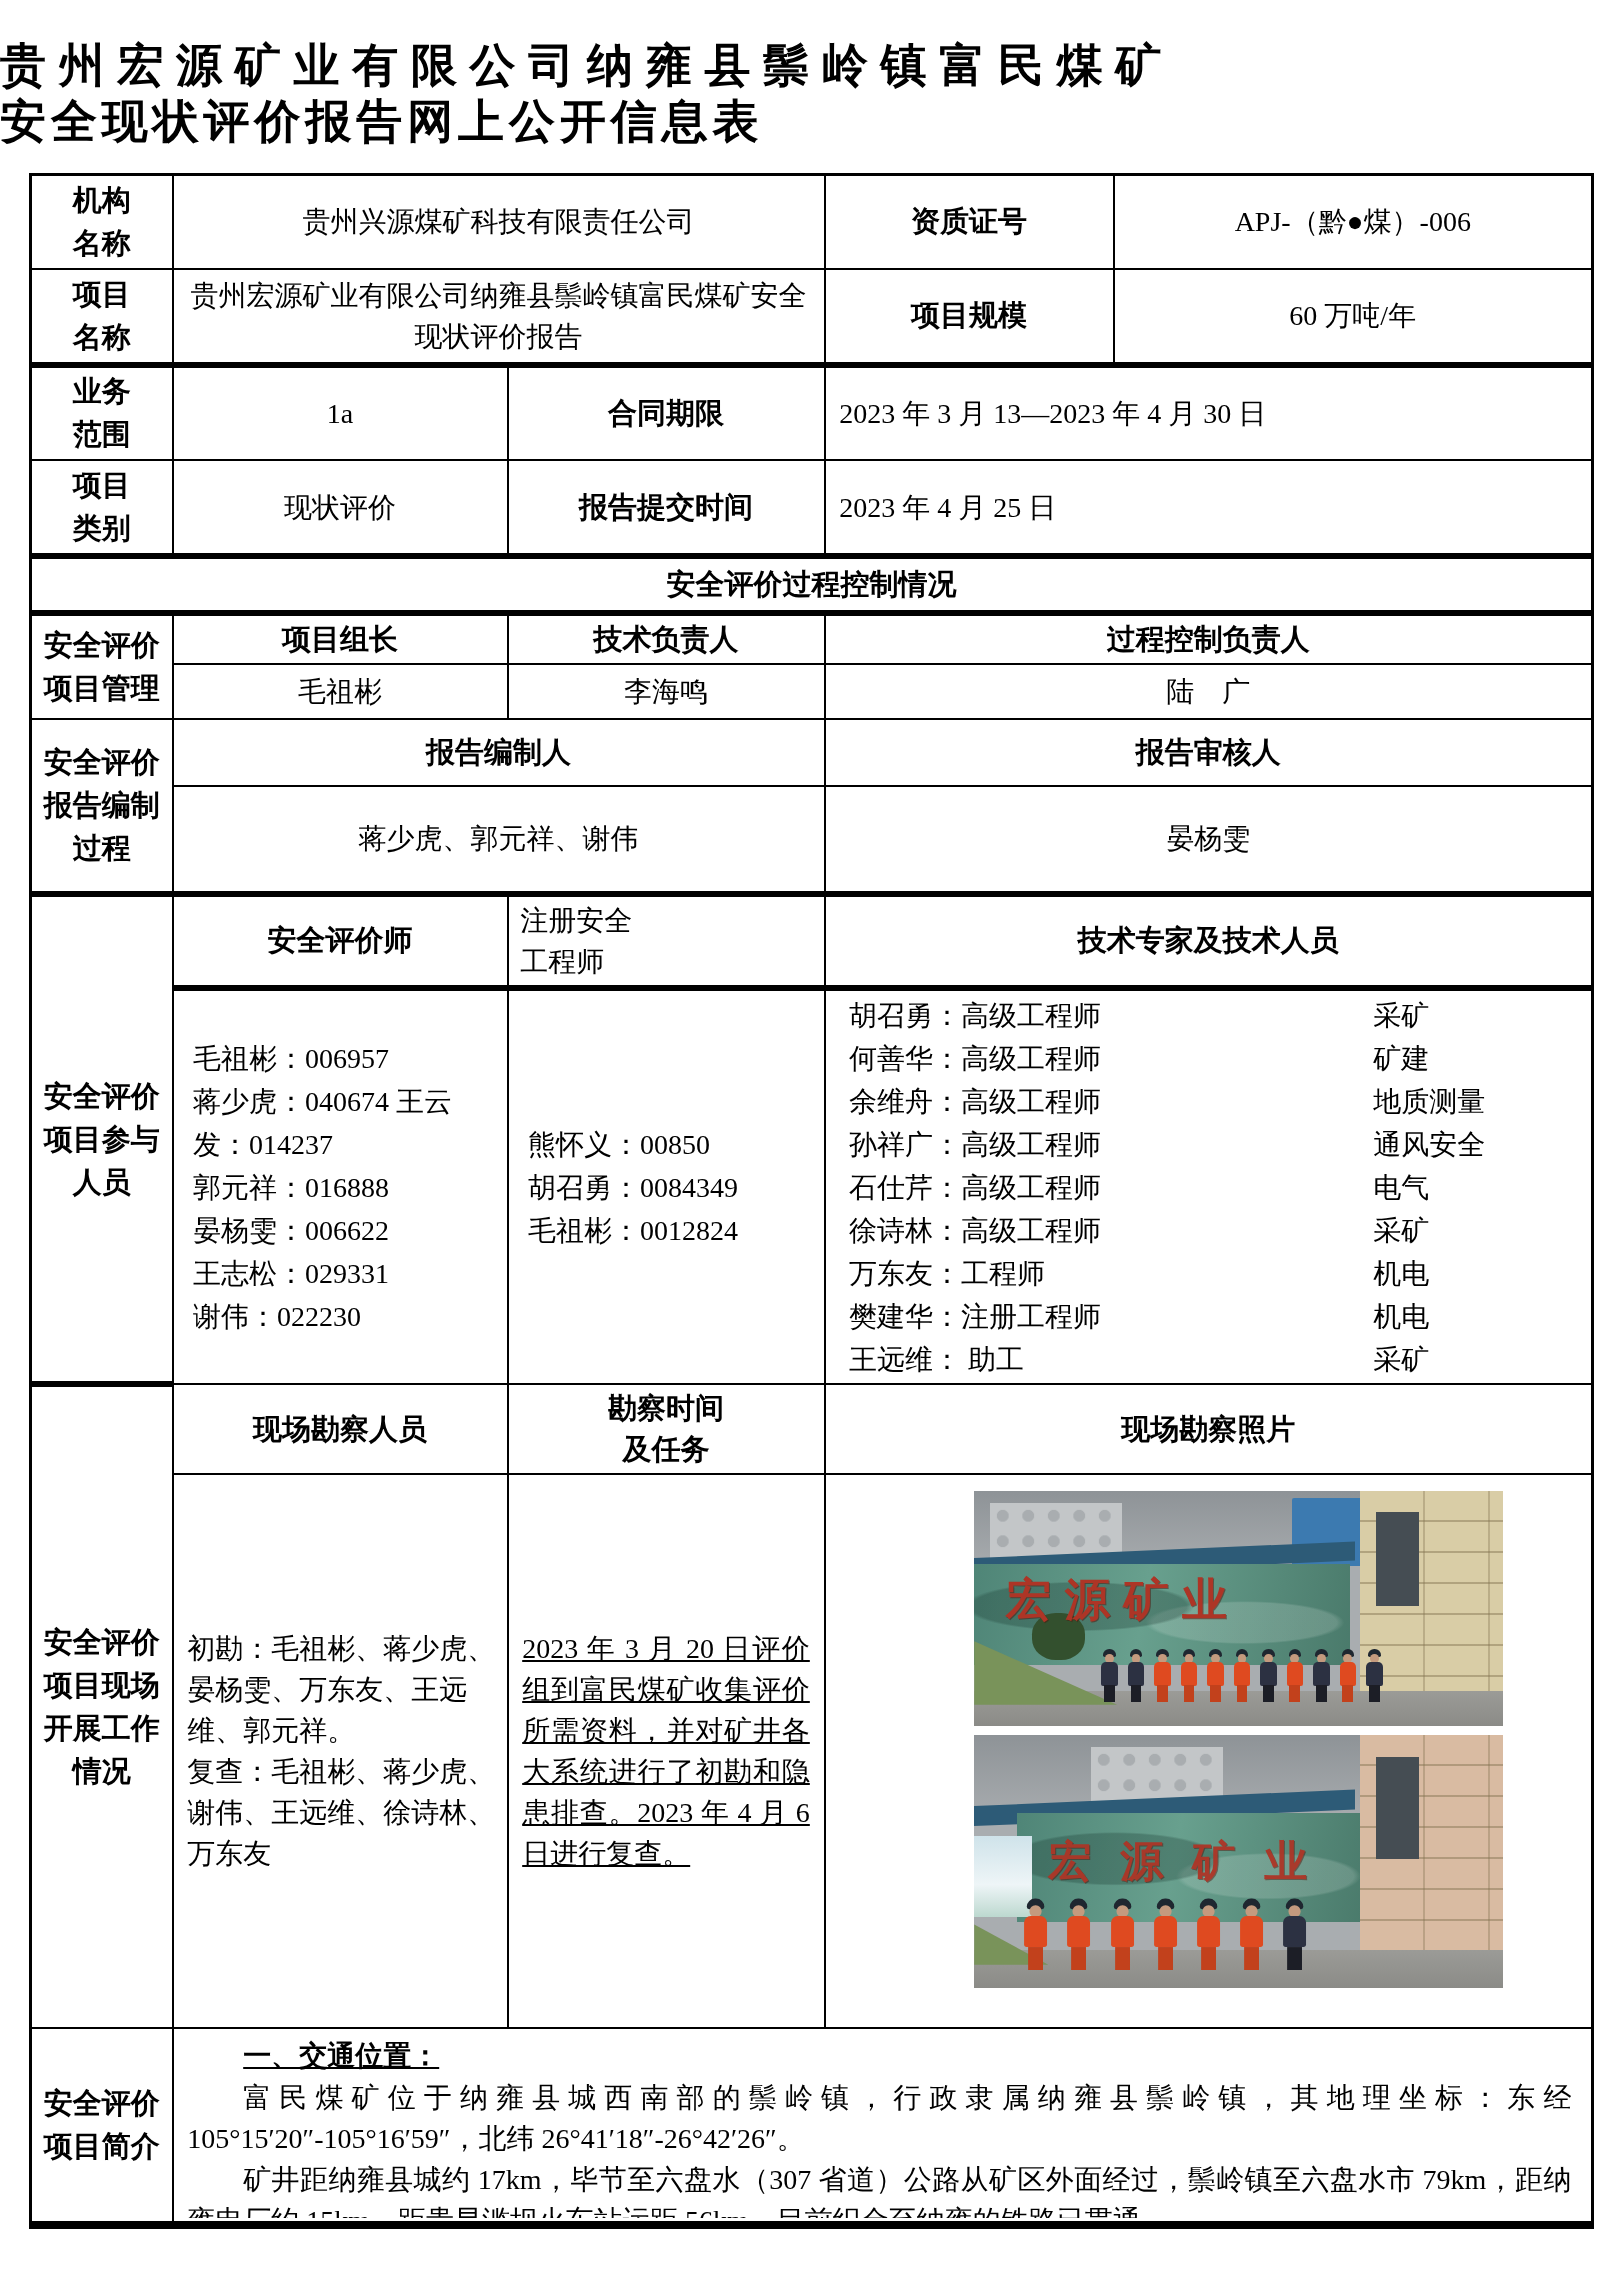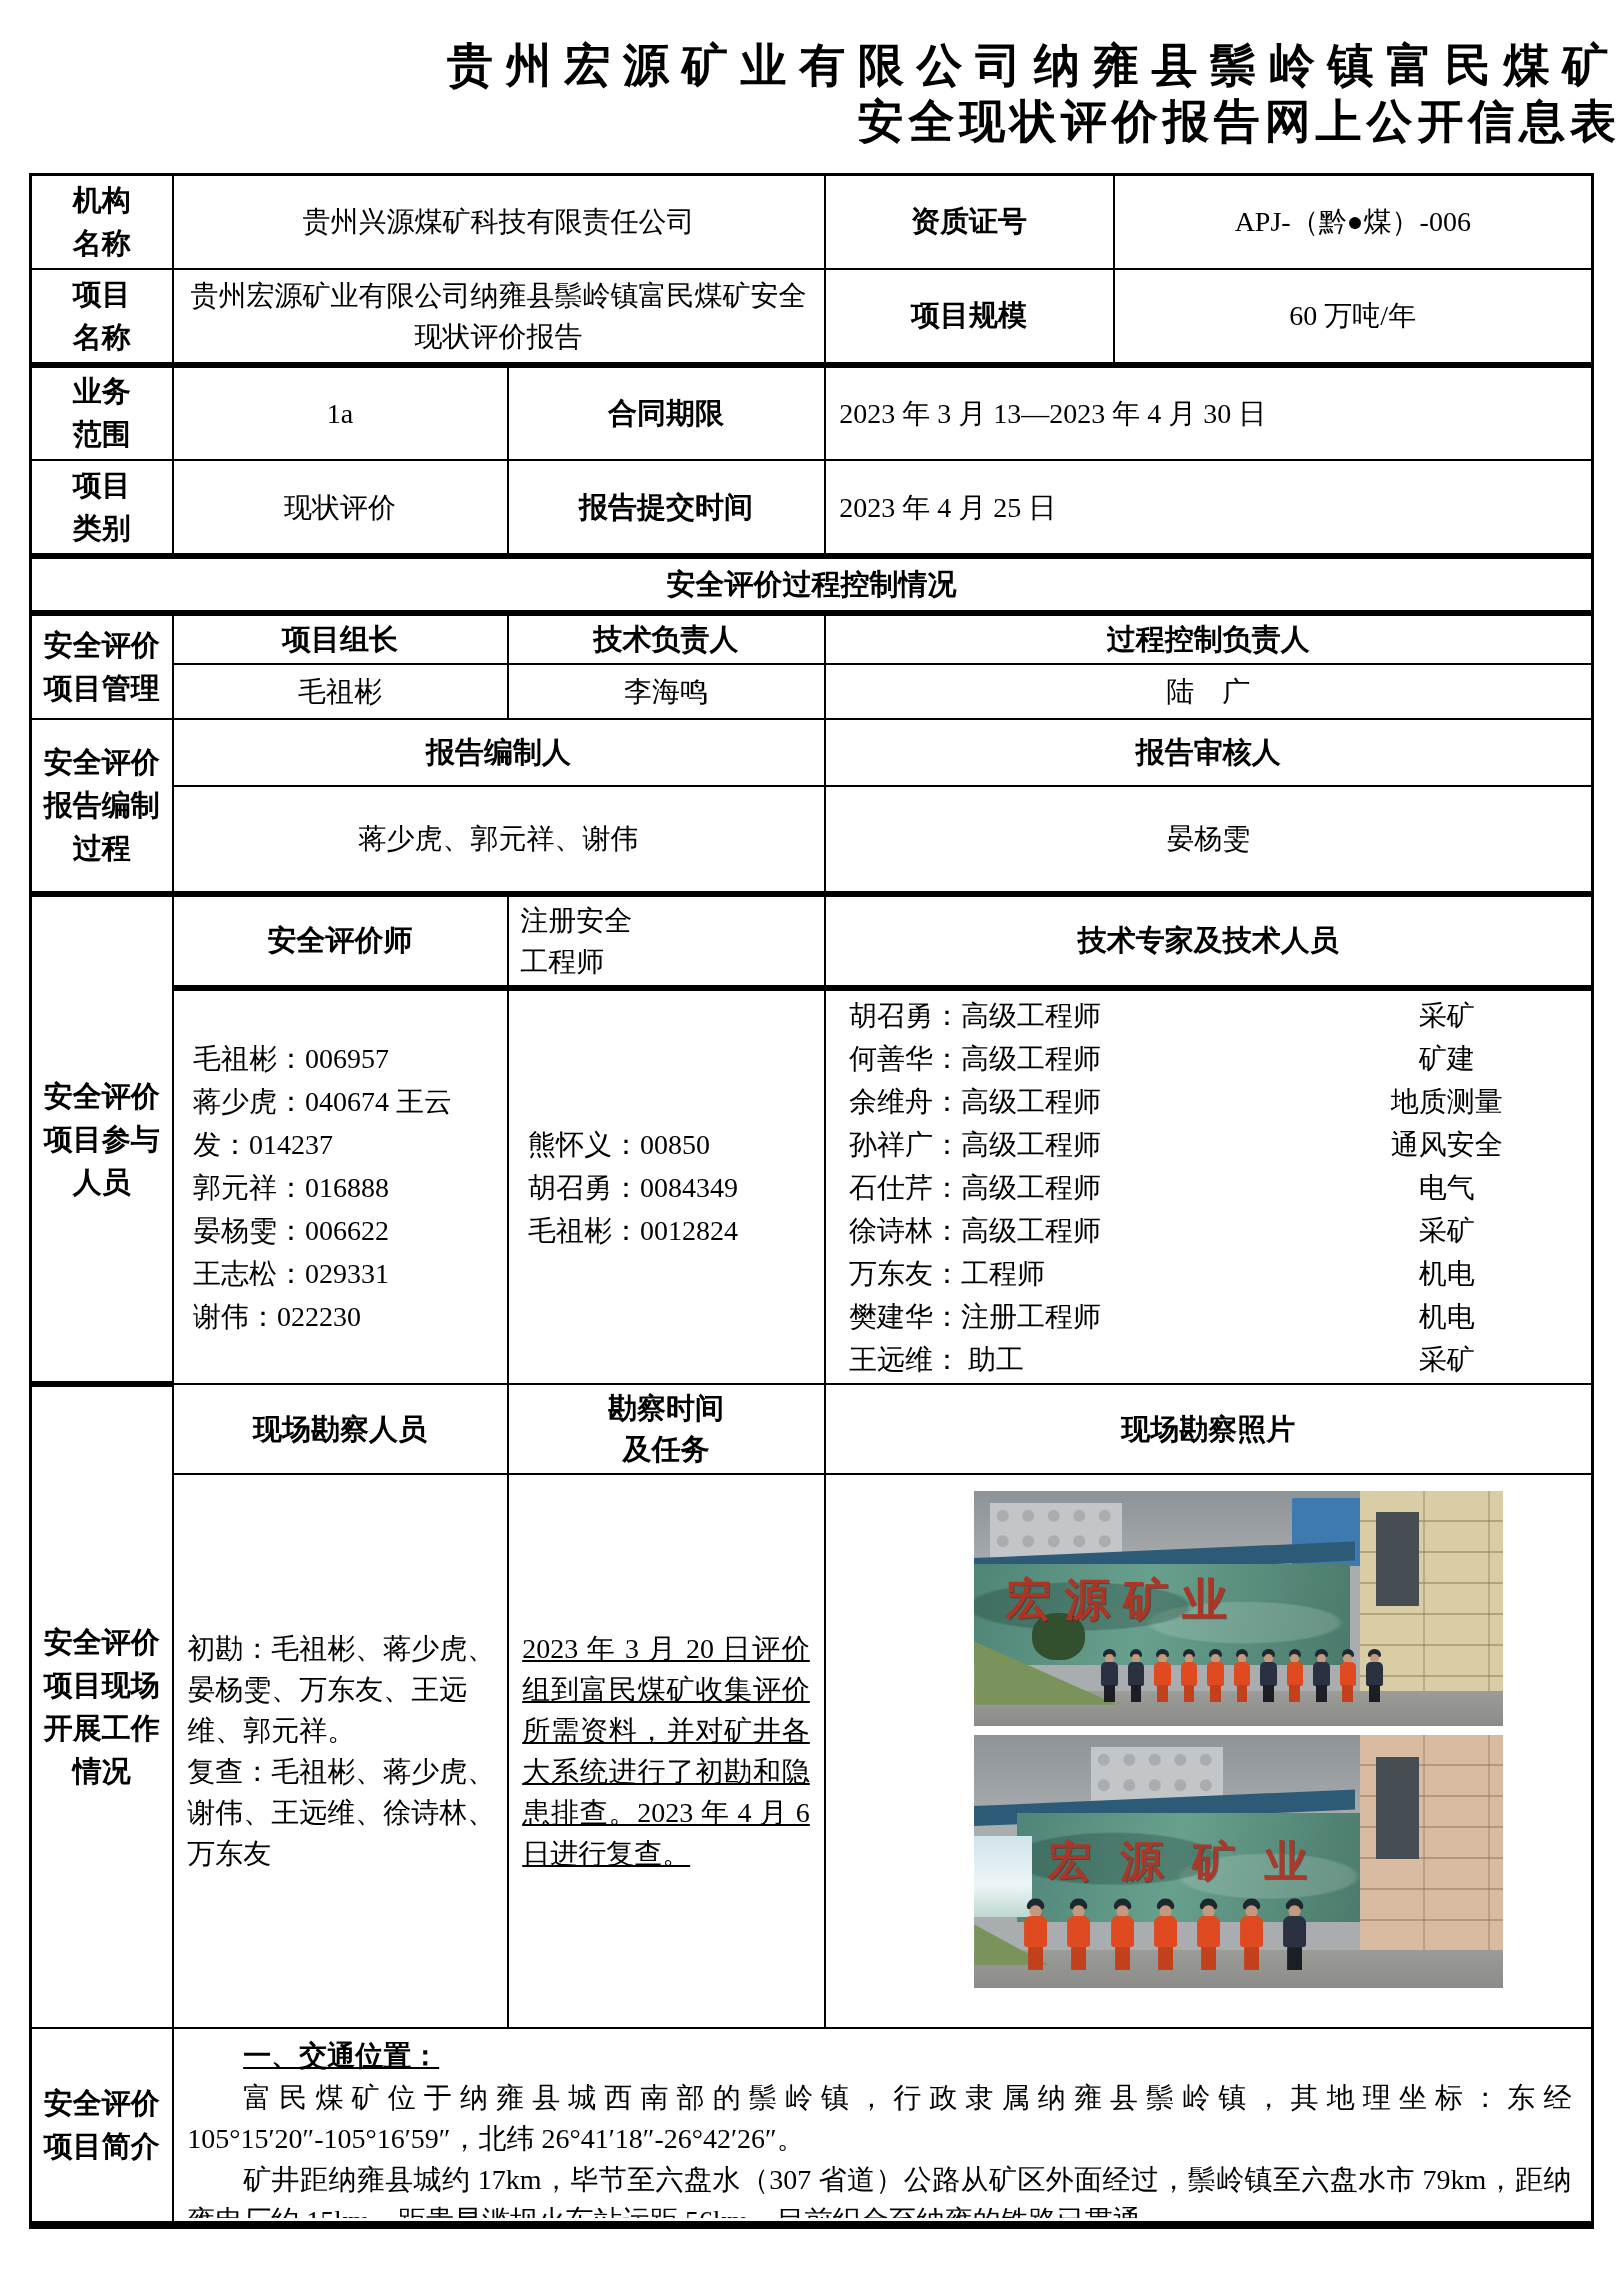--- a/index.html
+++ b/index.html
@@ -1,21 +1,21 @@
 <!DOCTYPE html>
 <html><head>
 <meta charset="utf-8">
 <style>
   html,body{margin:0;padding:0;}
   body{
     width:1621px;height:2293px;position:relative;background:#ffffff;
     font-family:"Liberation Serif","DejaVu Serif",serif;color:#000;
   }
   .doc-title{
-    position:absolute;top:37px;left:0;width:100%;text-align:right;
+    position:absolute;top:37px;left:0;width:100%;text-align:left;
     font-weight:bold;
   }
   .doc-title .t1{font-size:46px;line-height:57px;letter-spacing:12.7px;}
   .doc-title .t2{font-size:46px;line-height:55px;letter-spacing:4.9px;}
 
   table.main-table{
     position:absolute;top:173px;left:29px;width:1562px;
     border-collapse:collapse;table-layout:fixed;
     border:3.9px solid #000;border-bottom-width:8.8px;
   }
@@ -29,21 +29,21 @@
   .pre{white-space:pre-line;margin-left:8px;}
   td.left{text-align:left;padding-left:13.7px;}
   td.hdr{font-weight:bold;font-size:29px;}
   td.top{vertical-align:top;}
   td.justify{text-align:justify;padding:5.9px 13.7px;text-decoration:underline;}
 
   .cell-list{text-align:left;padding-left:11.8px;line-height:43px;}
   .cell-list .line{white-space:normal;}
   .experts-list{padding-left:0;}
   .expert-row{display:flex;justify-content:space-between;padding:0 63px 0 15.7px;}
-  .expert-row .er-right{width:147px;text-align:center;flex:0 0 auto;}
+  .expert-row .er-right{width:147px;flex:0 0 auto;}
 
   .intro-box{height:184px;overflow:hidden;text-align:left;padding:2px 11.8px 0 5.9px;}
   .intro-heading{font-weight:bold;text-indent:2em;text-decoration:underline;line-height:43px;}
   .intro-para{text-indent:2em;text-align:justify;line-height:41px;margin:0;}
 
   
   .photo-stack{padding:12.7px 0 5.9px 61px;display:flex;flex-direction:column;gap:8.8px;align-items:center;}
   .photo{position:relative;width:529px;overflow:hidden;background:#a9adb0;}
   .photo.p1{height:235px;}
   .photo.p2{height:253px;}

